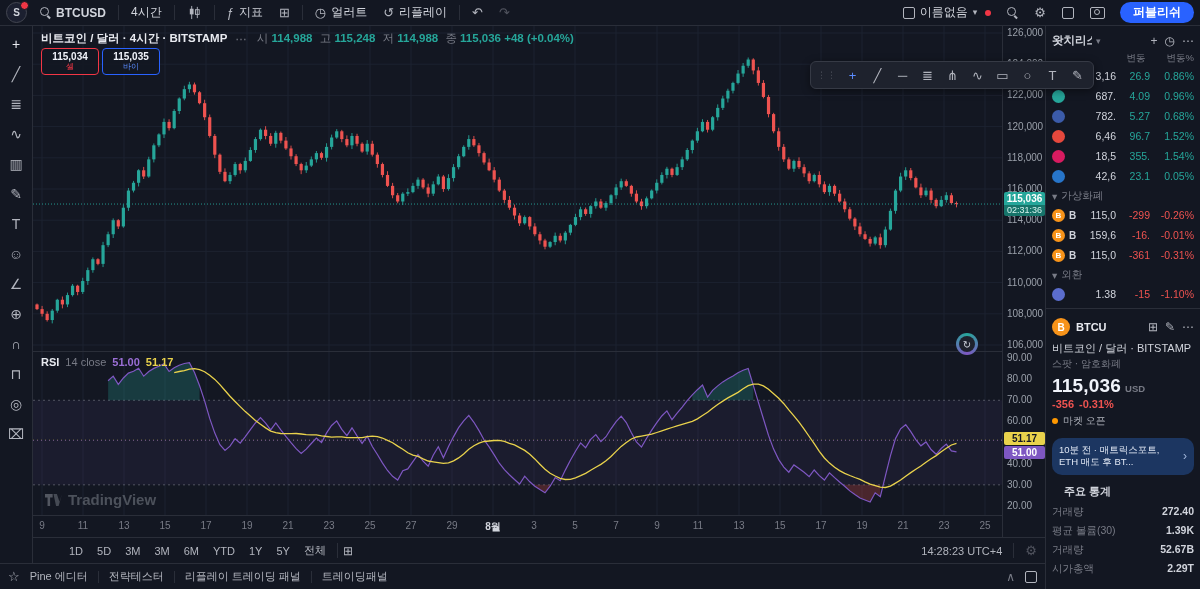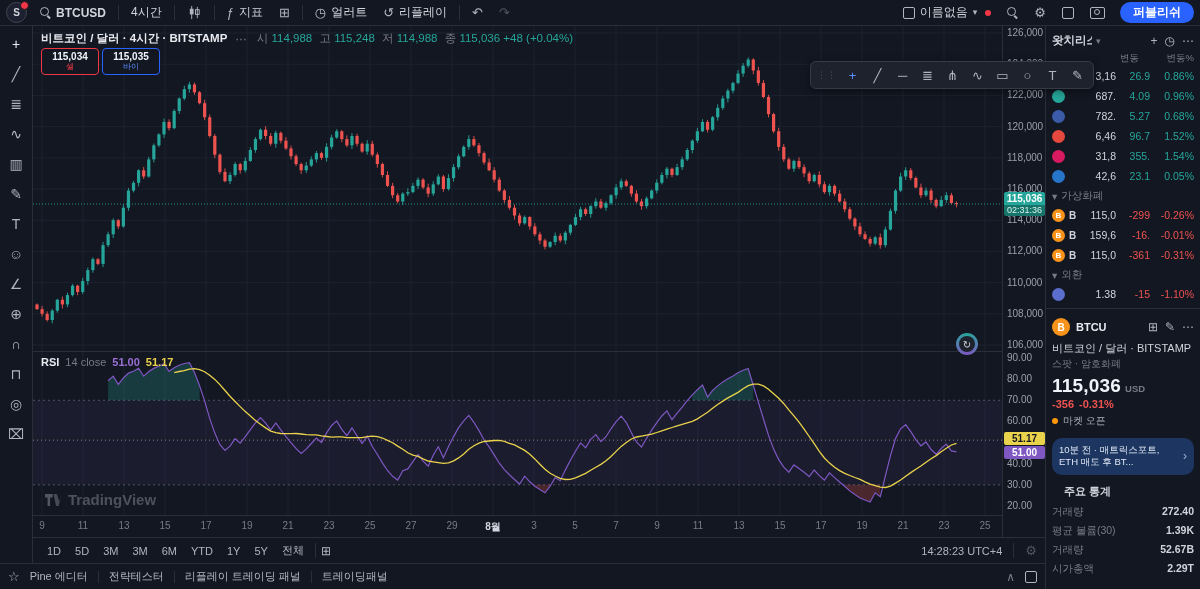--- a/index.html
+++ b/index.html
@@ -36,21 +36,21 @@
   .tool{width:26px;height:26px;display:flex;align-items:center;justify-content:center;color:#b2b5be;
     font-size:14px;border-radius:4px;cursor:pointer;flex:0 0 auto;}
   .tool.active{color:#e8eaf0;}
   
   #price-svg{position:absolute;left:33px;top:26px;z-index:1;}
   #rsi-svg{position:absolute;left:33px;top:352px;z-index:1;}
   #pane-sep{position:absolute;left:33px;top:351px;width:969px;height:1px;background:#2a2e39;z-index:2;}
   #legend{position:absolute;left:41px;top:31px;z-index:10;font-size:11.5px;display:flex;gap:6px;align-items:center;white-space:nowrap;}
   #legend .t{color:#e8eaf0;font-weight:600;}
   #legend .lab{color:#787b86;margin-left:4px;}
-  #legend .val{color:#26a69a;font-weight:400;}
+  #legend .val{color:#26a69a;font-weight:700;}
   #legend .more{color:#787b86;margin-left:2px;}
   #orderbtns{position:absolute;left:41px;top:48px;z-index:10;display:flex;gap:3px;}
   .obtn{width:56px;height:25px;border-radius:4px;display:flex;flex-direction:column;align-items:center;
     justify-content:center;line-height:1;cursor:pointer;background:rgba(19,23,34,.85);}
   .obtn .p{font-size:10px;font-weight:700;color:#f0f3fa;}
   .obtn .l{font-size:8px;margin-top:1px;}
   .sell{border:1px solid #f23645;} .sell .l{color:#f23645;}
   .buy{border:1px solid #2962ff;} .buy .l{color:#5b8cff;}
   #rsi-legend{position:absolute;left:41px;top:356px;z-index:10;font-size:11px;display:flex;gap:6px;white-space:nowrap;}
   #rsi-legend .t{color:#e8eaf0;font-weight:600;}
@@ -84,41 +84,41 @@
   .rsi-badge.yellow{background:#e9d24c;color:#131722;}
   .rsi-badge.purple{background:#7e57c2;color:#fff;}
   
   #time-axis{position:absolute;left:33px;top:515px;width:969px;height:22px;border-top:1px solid #2a2e39;
     z-index:4;cursor:ew-resize;}
   .time-label{position:absolute;top:4px;width:26px;text-align:center;font-size:10px;color:#787b86;}
   .time-label.month{color:#d1d4dc;font-weight:700;}
   
   #tf-bar{position:absolute;left:33px;top:537px;width:1012px;height:26px;border-top:1px solid #2a2e39;
     display:flex;align-items:center;justify-content:space-between;padding:0 8px;box-sizing:border-box;z-index:5;background:#131722;}
-  .tf-left{display:flex;align-items:center;gap:2px;}
+  .tf-left{display:flex;align-items:center;gap:2px;margin-left:22px;}
   .tf-btn{padding:2px 6px;border-radius:4px;font-size:11px;color:#b2b5be;cursor:pointer;}
   .tf-right{display:flex;align-items:center;gap:8px;color:#b2b5be;font-size:11px;}
   
   #status-bar{position:absolute;left:0;top:563px;width:1045px;height:26px;border-top:1px solid #2a2e39;
     display:flex;align-items:center;justify-content:space-between;padding:0 8px;box-sizing:border-box;z-index:5;background:#131722;}
   .sb-left{display:flex;align-items:center;}
   .status-item{font-size:11px;color:#b2b5be;cursor:pointer;white-space:nowrap;}
   .sb-sep{width:1px;height:12px;background:#2a2e39;margin:0 10px;}
   .sb-right{display:flex;align-items:center;gap:10px;color:#787b86;font-size:12px;}
   .star{color:#b2b5be;font-size:13px;margin-right:10px;cursor:pointer;}
   
   #right-panel{position:absolute;right:0;top:26px;width:155px;bottom:0;border-left:1px solid #2a2e39;
     background:#131722;overflow:hidden;z-index:20;box-sizing:border-box;}
   .rp-head{display:flex;align-items:center;gap:4px;padding:7px 6px 3px;}
   .rp-title{font-size:11.5px;font-weight:700;color:#d1d4dc;max-width:40px;overflow:hidden;white-space:nowrap;}
   .rp-caret{color:#787b86;font-size:9px;}
   .rp-icons{margin-left:auto;display:flex;gap:7px;color:#b2b5be;font-size:12px;}
   .rp-icons span{cursor:pointer;}
   .wl-cols{display:flex;height:15px;align-items:center;padding:0 6px;color:#787b86;font-size:9.5px;}
-  .wl-cols .c1{margin-left:auto;width:32px;text-align:left;}
+  .wl-cols .c1{margin-left:auto;width:32px;text-align:center;}
   .wl-cols .c2{width:42px;text-align:right;}
   .wl-row{display:flex;align-items:center;height:20px;padding:0 6px;gap:4px;font-size:10.5px;cursor:pointer;}
   .wl-ico{width:13px;height:13px;border-radius:50%;flex:0 0 13px;color:#fff;font-size:8px;display:flex;
     align-items:center;justify-content:center;font-weight:700;}
   .wl-sym{width:9px;overflow:hidden;color:#d1d4dc;font-weight:700;font-size:10px;}
   .wl-price{margin-left:auto;color:#d1d4dc;}
   .wl-chg{width:30px;text-align:right;}
   .wl-pct{width:40px;text-align:right;}
   .up{color:#26a69a;} .down{color:#ef5350;}
   .wl-sec{display:flex;align-items:center;gap:4px;height:19px;padding:0 6px;color:#787b86;font-size:10.5px;cursor:pointer;}
@@ -883,21 +883,21 @@
         <div class="wl-row">
           <span class="wl-ico" style="background: rgb(230, 72, 61);"></span>
           <span class="wl-sym"></span>
           <span class="wl-price">6,46</span>
           <span class="wl-chg up">96.7</span>
           <span class="wl-pct up">1.52%</span>
         </div>
         <div class="wl-row">
           <span class="wl-ico" style="background: rgb(216, 27, 96);"></span>
           <span class="wl-sym"></span>
-          <span class="wl-price">31,8</span>
+          <span class="wl-price">18,5</span>
           <span class="wl-chg up">355.</span>
           <span class="wl-pct up">1.54%</span>
         </div>
         <div class="wl-row">
           <span class="wl-ico" style="background: rgb(39, 117, 202);"></span>
           <span class="wl-sym"></span>
           <span class="wl-price">42,6</span>
           <span class="wl-chg up">23.1</span>
           <span class="wl-pct up">0.05%</span>
         </div>

